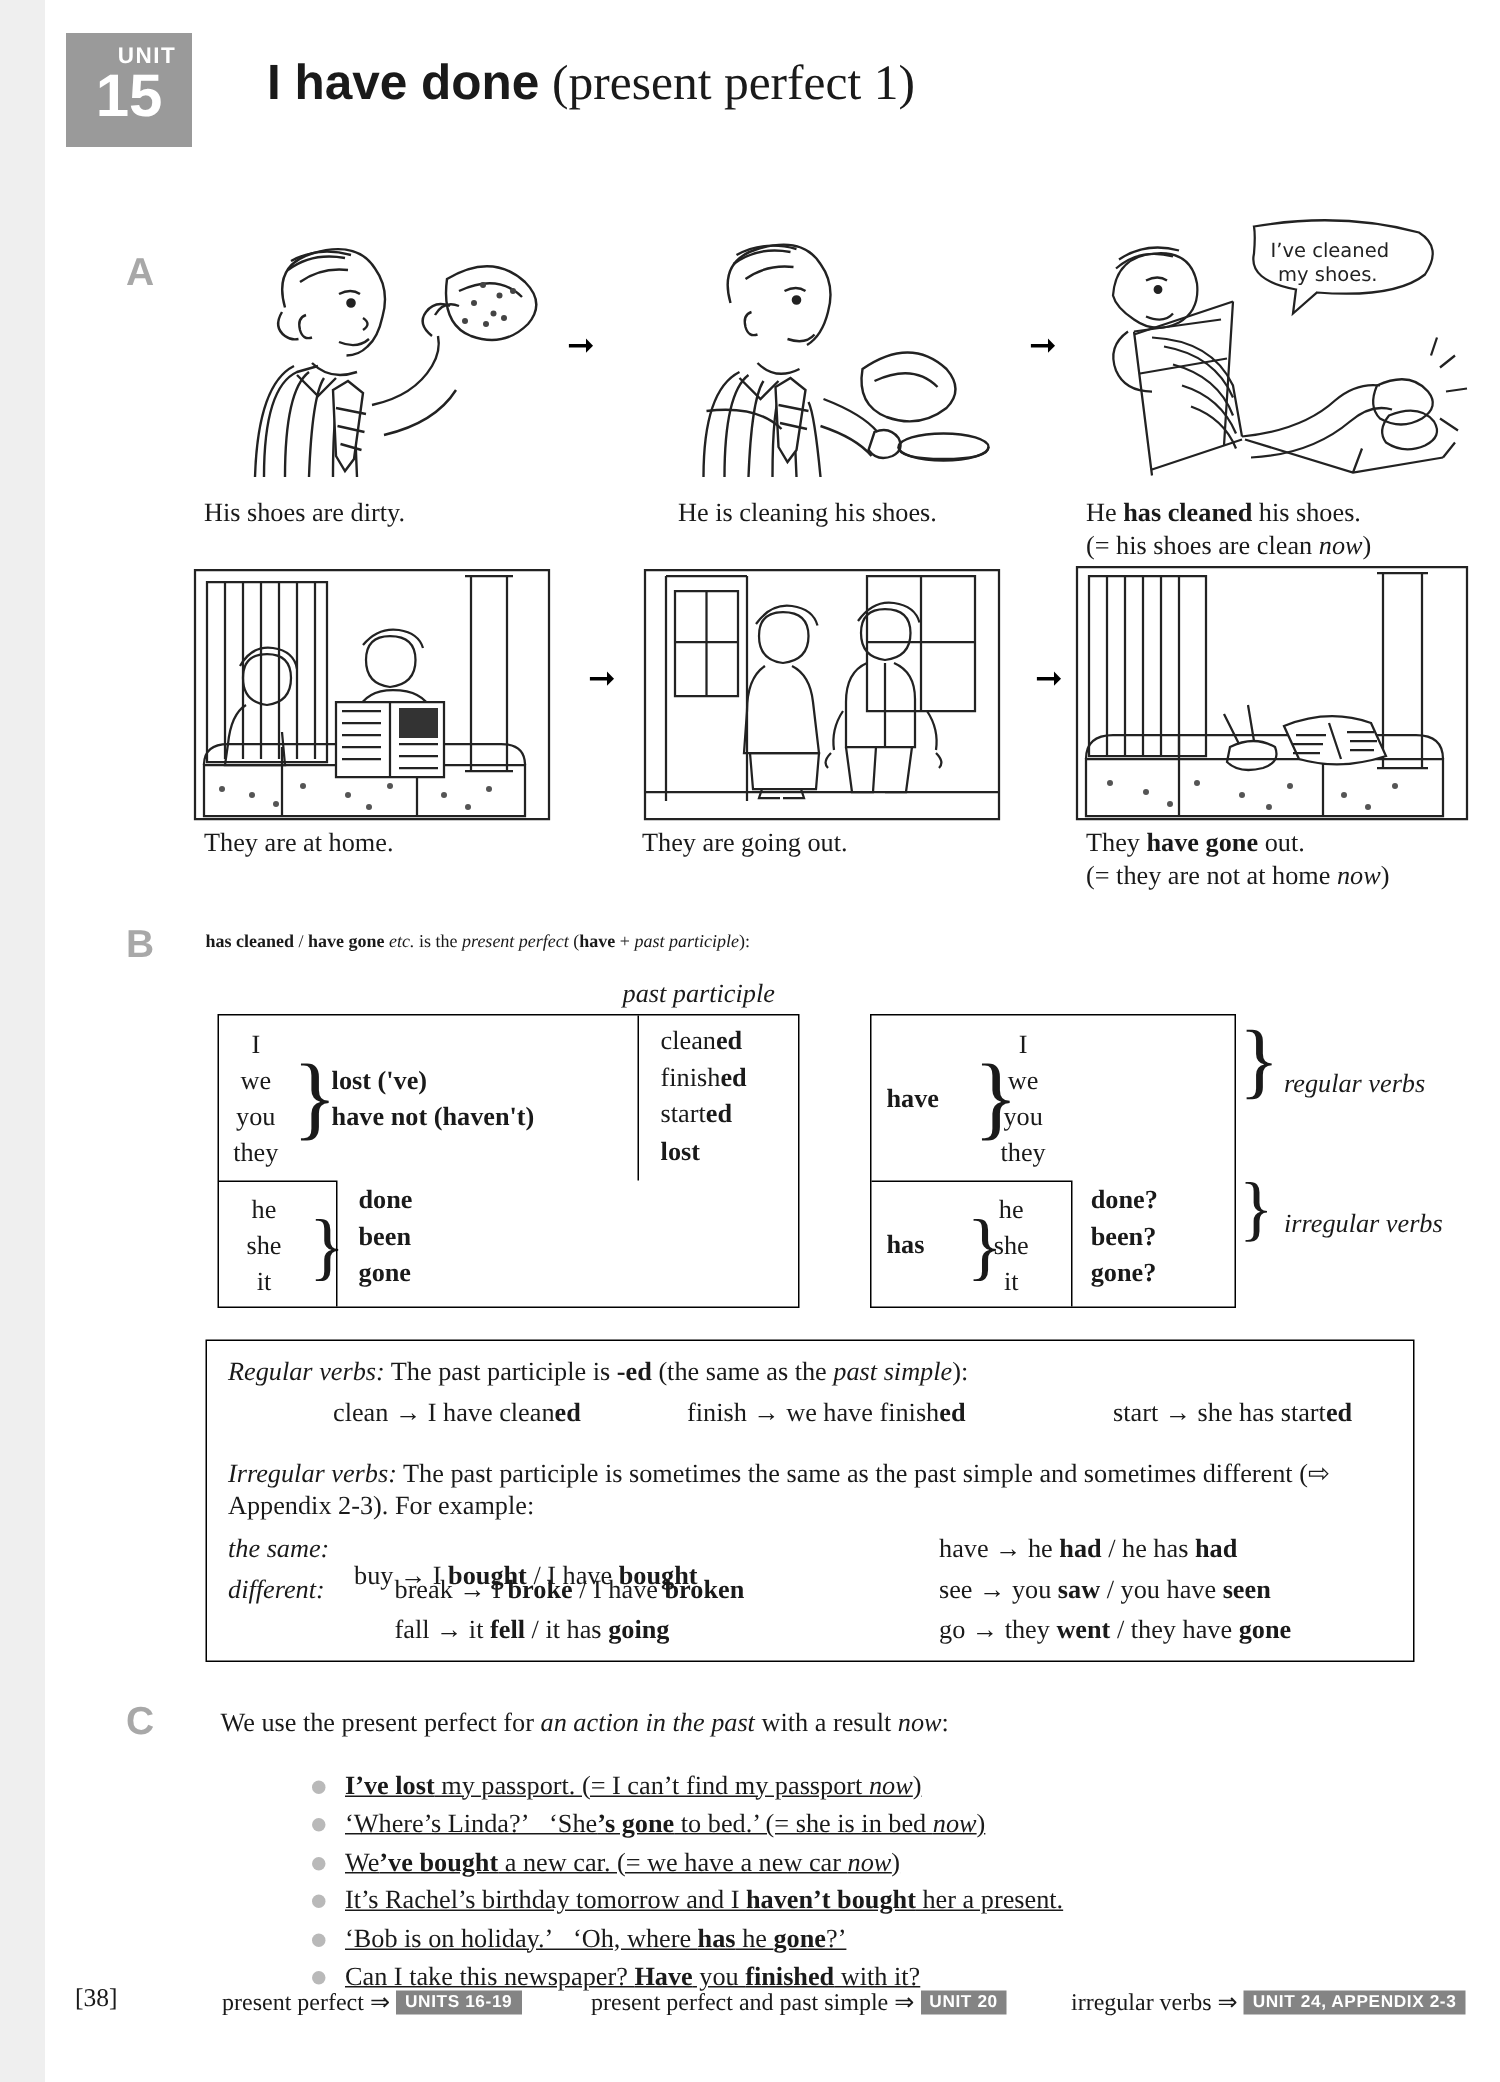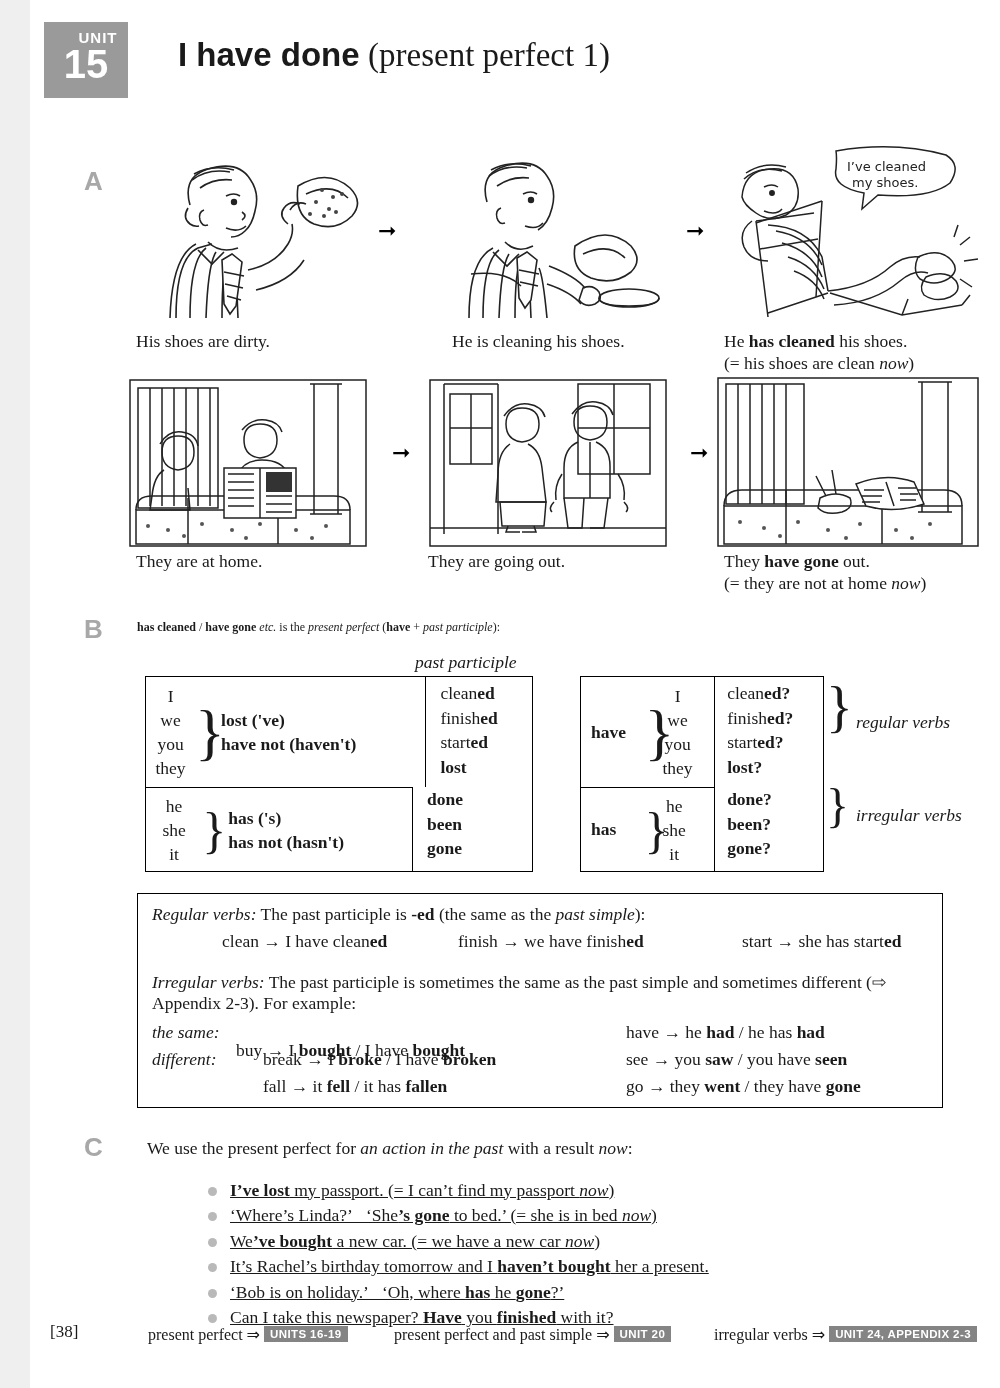--- a/index.html
+++ b/index.html
@@ -413,26 +413,20 @@
       <div class="divider" style="width:60px;display:flex;align-items:center;justify-content:center;">
         <div class="pronouns">
           <span>he</span>
           <span>she</span>
           <span>it</span>
         </div>
       </div>
       <div class="divider" style="width:18px;display:flex;align-items:center;">
         <span style="font-size:50px;line-height:44px;">}</span>
       </div>
-      <div class="divider" style="width:196px;display:flex;align-items:center;padding-left:8px;">
-        <div class="verbcol">
-          <div><b>has ('s)</b></div>
-          <div><b>has not (hasn't)</b></div>
-        </div>
-      </div>
       <div class="vline" style="width:112px;padding-left:14px;padding-top:0px;">
         <div class="ppcol">
           <div><b>done</b></div>
           <div><b>been</b></div>
           <div><b>gone</b></div>
         </div>
       </div>
     </div>
   </div>
 
@@ -443,28 +437,20 @@
       </div>
       <div style="width:18px;display:flex;align-items:center;">
         <span style="font-size:62px;line-height:56px;">}</span>
       </div>
       <div style="width:56px;display:flex;align-items:center;">
         <div class="pronouns">
           <span>I</span>
           <span>we</span>
           <span>you</span>
           <span>they</span>
-        </div>
-      </div>
-      <div class="vline" style="width:104px;padding-left:12px;padding-top:4px;">
-        <div class="ppcol">
-          <div>clean<b>ed?</b></div>
-          <div>finish<b>ed?</b></div>
-          <div>start<b>ed?</b></div>
-          <div><b>lost?</b></div>
         </div>
       </div>
     </div>
     <div style="display:flex;height:84px;">
       <div class="divider" style="width:58px;display:flex;align-items:center;padding-left:10px;">
         <b>has</b>
       </div>
       <div class="divider" style="width:18px;display:flex;align-items:center;">
         <span style="font-size:50px;line-height:44px;">}</span>
       </div>
@@ -501,21 +487,21 @@
     <div class="line" style="left:14px;top:78px;width:780px;">
       <i>Irregular verbs:</i> The past participle is sometimes the same as the past simple and sometimes different (⇨ Appendix 2-3). For example:
     </div>
     <div class="line" style="left:14px;top:128px;"><i>the same:</i></div>
     <div class="line" style="left:98px;top:128px;margin-top:18px;">buy → I <b>bought</b> / I have <b>bought</b></div>
     <div class="line" style="left:488px;top:128px;">have → he <b>had</b> / he has <b>had</b></div>
 
     <div class="line" style="left:14px;top:155px;"><i>different:</i></div>
     <div class="line" style="left:125px;top:155px;">break → I <b>broke</b> / I have <b>broken</b></div>
     <div class="line" style="left:488px;top:155px;">see → you <b>saw</b> / you have <b>seen</b></div>
-    <div class="line" style="left:125px;top:182px;">fall → it <b>fell</b> / it has <b>fallen</b></div>
+    <div class="line" style="left:125px;top:182px;">fall → it <b>fell</b> / it has <b>going</b></div>
     <div class="line" style="left:488px;top:182px;">go → they <b>went</b> / they have <b>gone</b></div>
   </div>
 
   <div class="c-intro">
     We use the present perfect for <i>an action in the past</i> with a result <i>now</i>:
   </div>
   <ul class="bullets">
     <li><b>I’ve lost</b> my passport. (= I can’t find my passport <i>now</i>)</li>
     <li>‘Where’s Linda?’&nbsp;&nbsp; ‘She<b>’s gone</b> to bed.’ (= she is in bed <i>now</i>)</li>
     <li>We<b>’ve bought</b> a new car. (= we have a new car <i>now</i>)</li>

